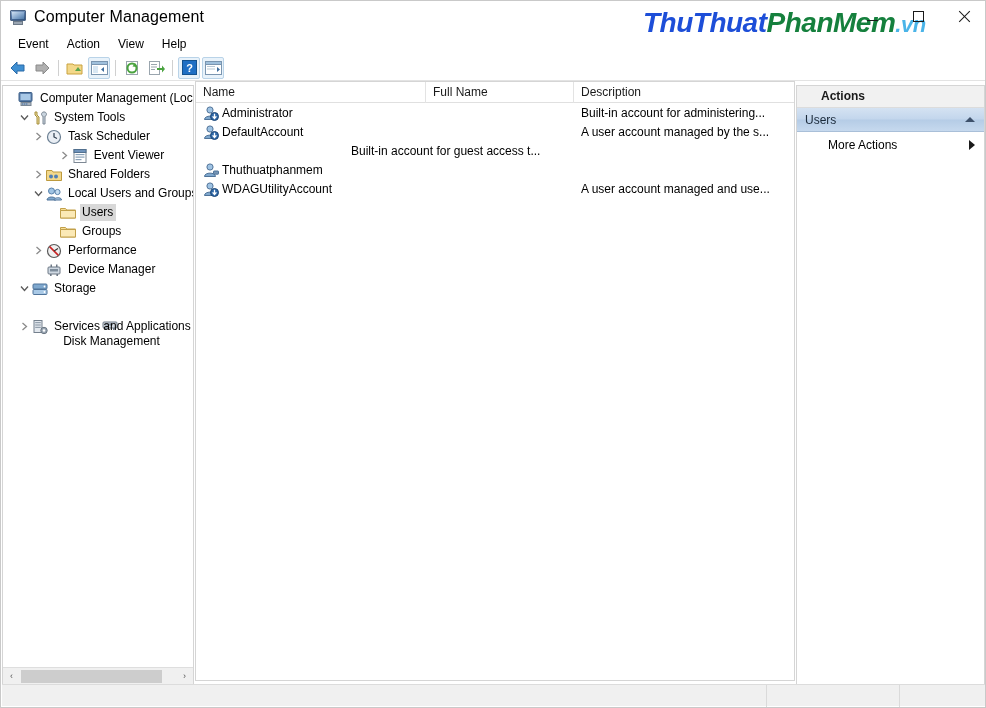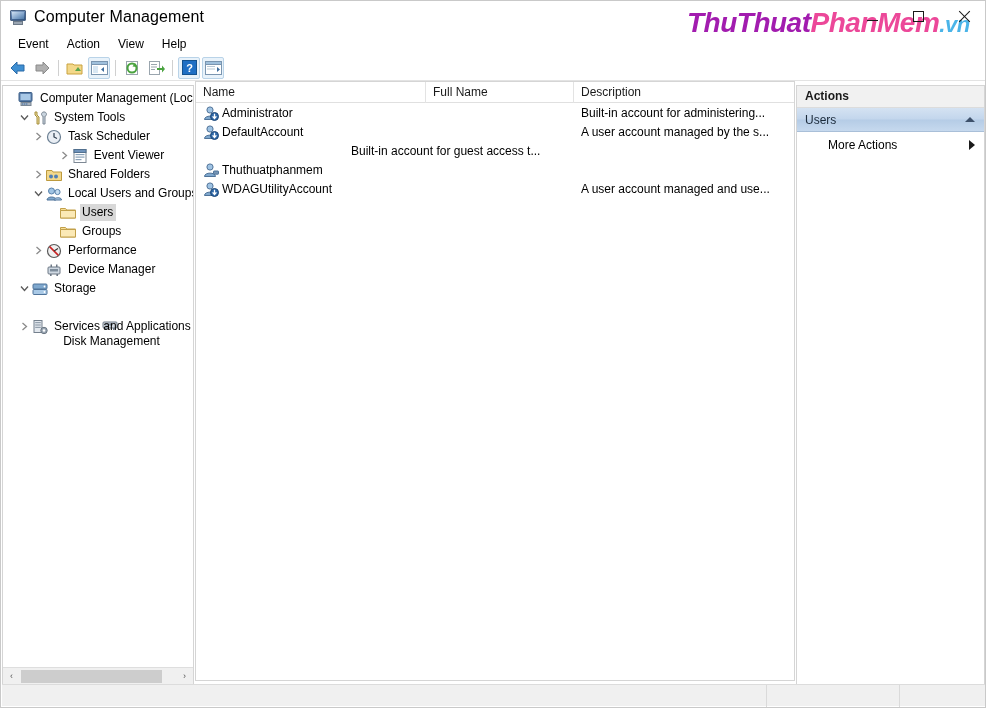--- a/index.html
+++ b/index.html
@@ -51,22 +51,22 @@
 
   
   #watermark {
     position: absolute; left: 642px; top: 6px;
     font-family: "Liberation Sans", sans-serif;
     font-weight: bold; font-style: italic;
     font-size: 28px; letter-spacing: -0.5px;
     white-space: nowrap;
     user-select: none;
   }
-  #watermark .wm-red { color: #a21caf; margin-left: 44px; }
-  #watermark .wm-blue { color: #ec4899; margin-top: 19px; }
+  #watermark .wm-red { color: #1d4ed8; }
+  #watermark .wm-blue { color: #15803d; margin-top: 19px; }
   #watermark .wm-vn { color: #4ab4e8; font-size: 22px; }
 
   
   .winbtn {
     position: absolute; top: 0; width: 46px; height: 31px;
     display: flex; align-items: center; justify-content: center;
     background: transparent;
   }
   #btn-min { left: 848px; }
   #btn-max { left: 894px; }
@@ -178,21 +178,21 @@
 
   
   #actions-pane {
     position: absolute; left: 795px; top: 84px; width: 189px; height: 600px;
     background: #ffffff; border: 1px solid #d5d5d5; overflow: hidden;
   }
   #actions-title {
     height: 22px; background: #f1f1f1;
     border-bottom: 1px solid #dcdcdc;
     font-weight: bold; font-size: 12px; color: #1a1a1a;
-    padding: 3px 0 0 8px;
+    padding: 3px 0 0 24px;
   }
   #actions-group {
     height: 24px;
     background: linear-gradient(180deg,#d4e2f2 0%, #c3d6ec 48%, #b5cce6 52%, #c6d9ee 100%);
     border-bottom: 1px solid #a9bfd8;
     display: flex; align-items: center; justify-content: space-between;
     padding: 0 9px 0 8px; font-size: 12px; color: #1b2a3a;
   }
   .tri-up {
     width: 0; height: 0; border-left: 5px solid transparent;

